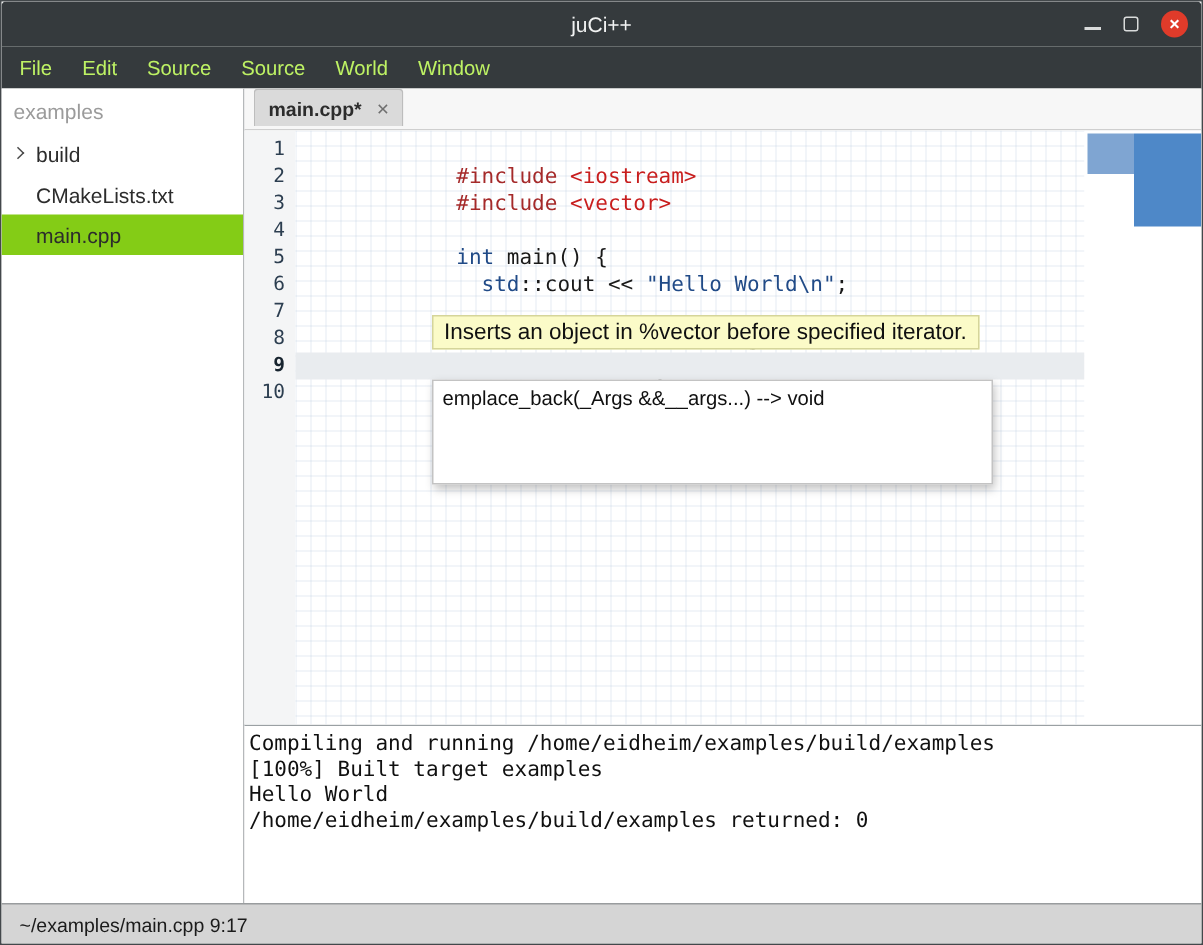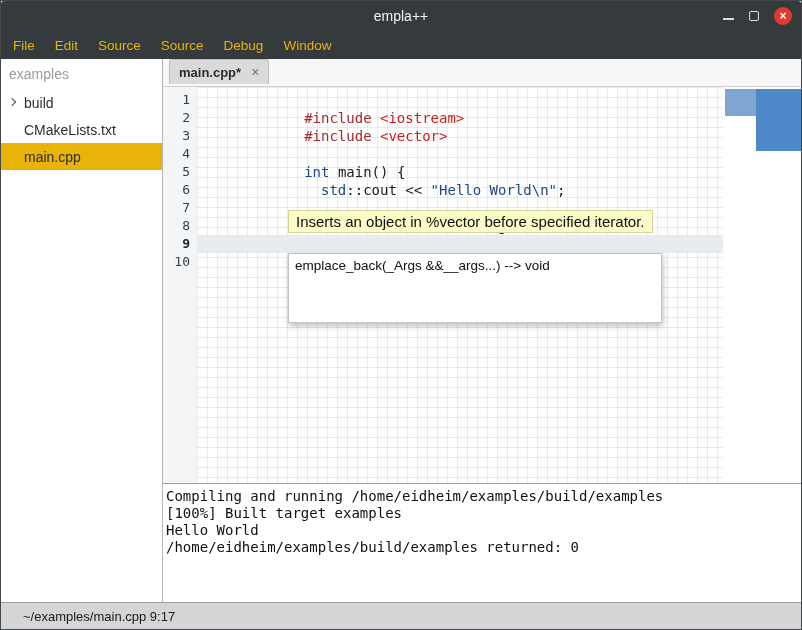--- a/index.html
+++ b/index.html
@@ -14,27 +14,27 @@
   .titlebar{height:30px;flex:0 0 30px;background:#353a3d;position:relative;
     display:flex;align-items:center;justify-content:center;border-radius:3px 3px 0 0;}
   .title{color:#f1f2f2;font-size:14px;}
   .win-buttons{position:absolute;right:9px;top:0;height:100%;display:flex;align-items:center;gap:15px;}
   .btn-min{width:11px;height:2px;background:#d9dbdb;margin-top:6px;}
   .btn-max{width:10px;height:10px;border:1.5px solid #d9dbdb;border-radius:2px;}
   .btn-close{width:18px;height:18px;border-radius:50%;background:#e03b2a;color:#fff;
     display:flex;align-items:center;justify-content:center;font-size:12px;font-weight:bold;line-height:1;}
   
   .menubar{height:28px;flex:0 0 28px;background:#353a3d;display:flex;align-items:center;padding-left:2px;}
-  .menu-item{color:#eab308;font-size:13.5px;padding:0 10px;height:100%;display:flex;align-items:center;cursor:default;}
+  .menu-item{color:#bef264;font-size:13.5px;padding:0 10px;height:100%;display:flex;align-items:center;cursor:default;}
   
   .body{flex:1 1 auto;display:flex;min-height:0;border-radius:21px;}
   .sidebar{width:162px;flex:0 0 162px;background:#ffffff;border-right:1px solid #b5b8ba;display:flex;flex-direction:column;}
   .side-header{color:#9b9b9b;font-size:14px;padding:7px 8px 7px 8px;}
   .side-item{height:27px;display:flex;align-items:center;font-size:14px;color:#2c2c2c;padding-left:23px;position:relative;cursor:default;}
-  .side-item.selected{background:#eab308;}
+  .side-item.selected{background:#84cc16;}
   .expander{position:absolute;left:8px;top:10px;width:6px;height:6px;
     border-right:1.5px solid #4a4a4a;border-top:1.5px solid #4a4a4a;transform:rotate(45deg);}
   
   .rightpane{flex:1 1 auto;display:flex;flex-direction:column;min-width:0;}
   .tabbar{height:28px;flex:0 0 28px;background:#f7f7f7;border-bottom:1px solid #cfcfcf;
     display:flex;align-items:flex-start;padding-left:6px;}
   .tab{height:25px;display:flex;align-items:center;background:#dadada;border:1px solid #bdbdbd;border-bottom:none;
     border-radius:3px 3px 0 0;padding:0 9px;font-size:13px;font-weight:bold;color:#2c2c2c;gap:10px;}
   .tab-close{color:#6f6f6f;font-weight:normal;font-size:14px;cursor:default;}
   
@@ -71,42 +71,42 @@
     border:1px solid #c3c3c3;box-shadow:1px 3px 6px rgba(0,0,0,0.25);z-index:6;}
   .popup-row{height:24px;line-height:24px;padding:0 6px;font-size:13.5px;color:#101010;
     white-space:nowrap;overflow:hidden;cursor:default;}
   .popup-row.selected{background:#3a86d4;color:#ffffff;}
   
   .console{height:119px;flex:0 0 119px;border-top:1px solid #9aa0a3;background:#fff;
     padding:4px 0 0 3px;font-family:"DejaVu Sans Mono",monospace;font-size:14px;color:#101010;overflow:hidden;}
   .console-line{height:17px;line-height:17px;white-space:pre;}
   
   .statusbar{height:27px;flex:0 0 27px;background:#d5d5d5;border-top:1px solid #999c9e;
-    display:flex;align-items:center;padding-left:22px;font-size:13px;color:#1b1b1b;}
+    display:flex;align-items:center;padding-left:12px;font-size:13px;color:#1b1b1b;}
 </style>
 </head>
 <body>
 
 <div class="window">
 
   <div class="titlebar">
-    <span class="title">empla++</span>
+    <span class="title">juCi++</span>
     <div class="win-buttons">
       <span class="btn-min"></span>
       <span class="btn-max"></span>
       <span class="btn-close">×</span>
     </div>
   </div>
 
   <div class="menubar">
     <span class="menu-item">File</span>
     <span class="menu-item">Edit</span>
     <span class="menu-item">Source</span>
     <span class="menu-item">Source</span>
-    <span class="menu-item">Debug</span>
+    <span class="menu-item">World</span>
     <span class="menu-item">Window</span>
   </div>
 
   <div class="body">
 
     <div class="sidebar">
       <div class="side-header">examples</div>
       <div class="side-item">
         <span class="expander"></span>
         <span>build</span>

